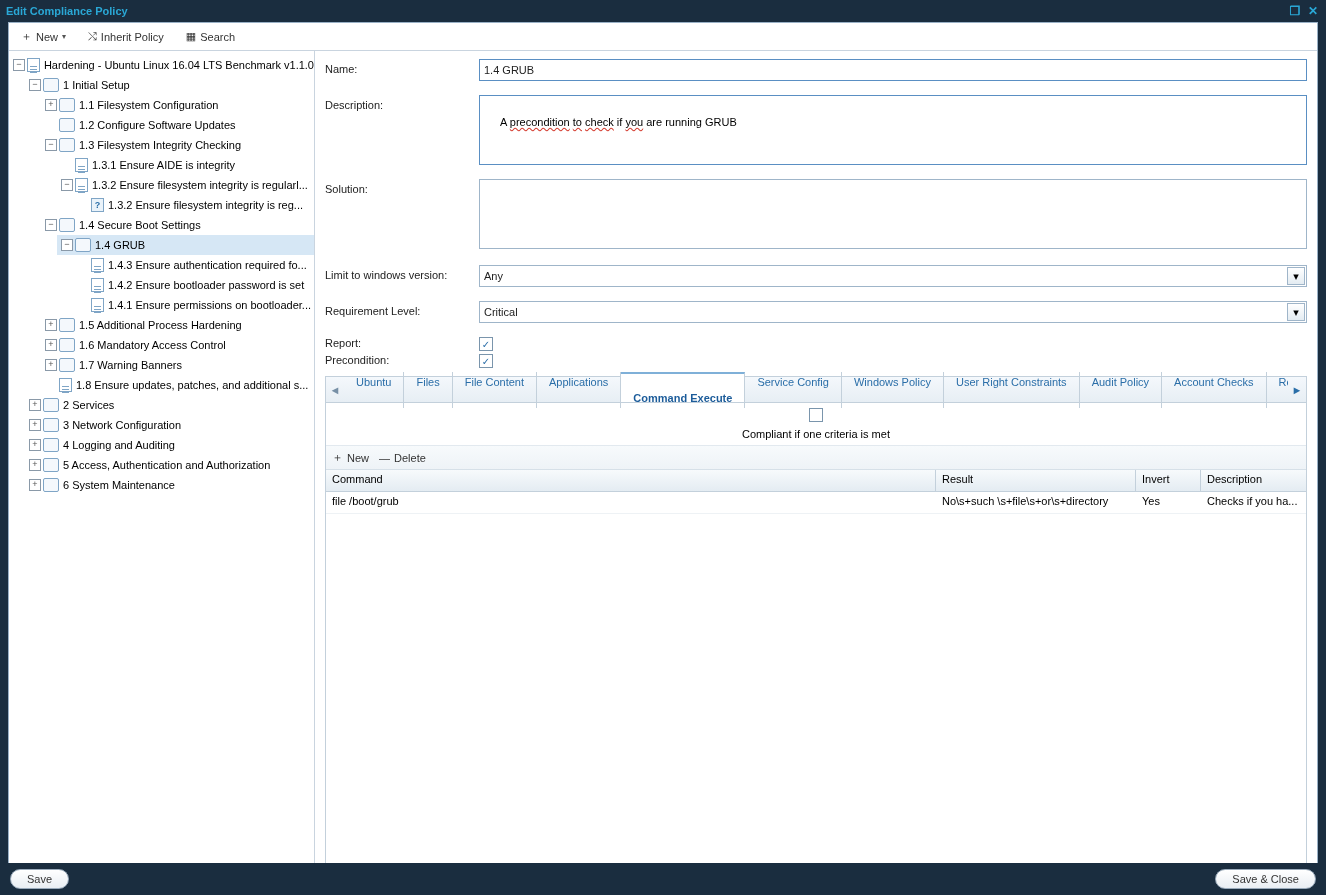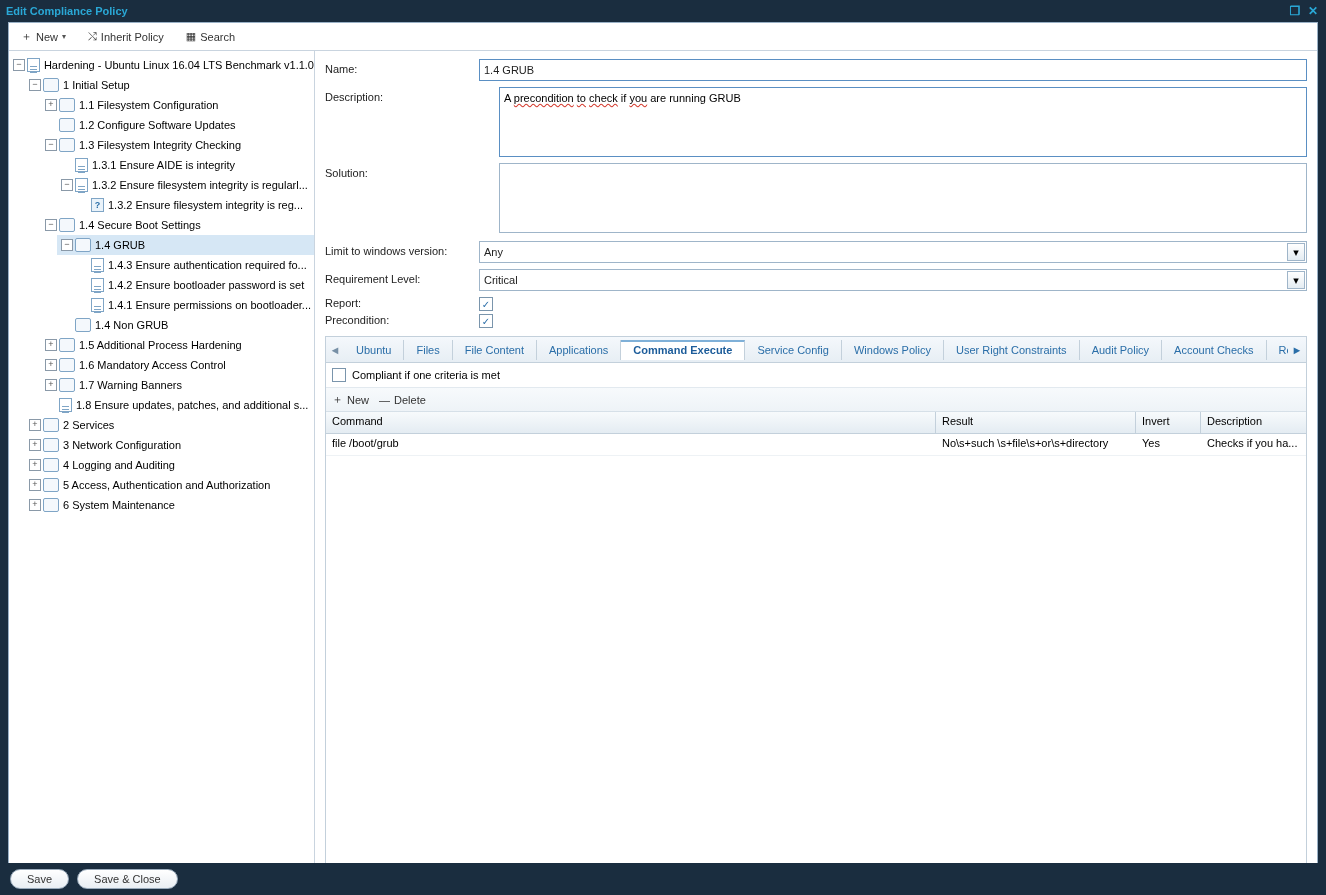--- a/index.html
+++ b/index.html
@@ -12,60 +12,60 @@
 
 .window { position:absolute; top:22px; left:8px; right:8px; bottom:8px; background:#fff; border:1px solid #9ab1c6; display:flex; flex-direction:column; }
 .topbar { height:28px; border-bottom:1px solid #c9d4df; display:flex; align-items:center; padding:0 6px; gap:10px; }
 .tbtn { display:flex; align-items:center; gap:4px; padding:2px 6px; cursor:pointer; color:#333; }
 .tbtn .caret { font-size:8px; color:#555; }
 
 .content { flex:1; display:flex; min-height:0; }
 .sidebar { width:306px; border-right:1px solid #c9d4df; overflow:auto; padding-top:4px; }
 .main { flex:1; padding:8px 10px 0 10px; display:flex; flex-direction:column; min-width:0; }
 
-.footer { height:32px; border-top:0; display:flex; align-items:center; justify-content:flex-start; padding:0 10px; gap:8px; background:#1a2d3f; position:absolute; left:0; right:0; bottom:0; }
+.footer { height:32px; border-top:0; display:flex; align-items:center; justify-content:space-between; padding:0 10px; gap:8px; background:#1a2d3f; position:absolute; left:0; right:0; bottom:0; }
 .btn { background:linear-gradient(#fff,#e9eef3); border:1px solid #99aabb; border-radius:12px; padding:3px 16px; cursor:pointer; color:#333; }
 .node { display:flex; align-items:center; height:20px; padding-left:4px; white-space:nowrap; cursor:pointer; }
 .node.selected { background:#d6e7f5; }
 .tw { width:12px; height:12px; border:1px solid #8a99a8; font-size:9px; line-height:9px; text-align:center; margin-right:2px; color:#555; background:#fff; cursor:pointer; }
 .tw.empty { border:none; background:none; }
 .nicon { width:16px; height:14px; margin-right:4px; display:flex; align-items:center; justify-content:center; }
 .nicon.folder { border:1px solid #7fa5c6; background:#f4f8fc; border-radius:2px; }
 .nicon.folder::after { content:""; position:relative; }
 .nicon.doc { border:1px solid #7fa5c6; background:#fff; width:13px; }
 .nicon.doc::before { content:""; display:block; width:7px; height:1px; background:#7fa5c6; box-shadow:0 3px 0 #7fa5c6, 0 6px 0 #7fa5c6; margin:2px auto 0; }
 .nicon.q { border:1px solid #7fa5c6; background:#eaf3fa; width:13px; color:#2a6ea8; font-weight:bold; font-size:9px; }
 
 
-.row { display:flex; margin-bottom:6px; }
-.row.top { align-items:flex-start;gap:20px; }
+.row { display:flex; margin-bottom:14px; }
+.row.top { align-items:flex-start; }
 .lbl { width:154px; padding-top:4px; color:#222; }
 .fld { flex:1; }
 input.text, select.sel { width:100%; height:22px; border:1px solid #9fb5c9; padding:0 4px; background:#fff; color:#222; }
 input.text.sel-hl { border-color:#5a8fc3; background:#fff; }
 textarea.ta { width:100%; height:70px; border:1px solid #5a8fc3; padding:4px; resize:none; color:#222; }
 textarea.ta.plain { border-color:#9fb5c9; }
 .spell { text-decoration:underline wavy #d43b2e; text-decoration-skip-ink:none; }
 
 .gridhead { display:flex; background:linear-gradient(#f7fafc,#e4ecf2); border:1px solid #c3d0db; border-bottom:1px solid #c3d0db; height:22px; }
 .gridhead .gh { padding:3px 6px; border-right:1px solid #c3d0db; color:#222; }
 .gridbody { border:1px solid #c3d0db; border-top:none; height:72px; background:#fff; }
 
 .cbx { width:14px; height:14px; border:1px solid #7a95ac; background:#fff; display:inline-flex; align-items:center; justify-content:center; cursor:pointer; }
 .cbx.ck::after { content:"✓"; font-size:10px; color:#2a6ea8; }
 
 
 .tabsrow { margin-top:2px; border:1px solid #c3d0db; border-bottom:0; background:linear-gradient(#f4f8fc,#e7eef4); display:flex; align-items:center; height:26px; }
 .tabsrow .navarr { width:18px; text-align:center; color:#7790a6; cursor:pointer; }
 .tabs { flex:1; display:flex; overflow:hidden; }
 .tab { padding:4px 12px; border-right:1px solid #c3d0db; color:#2a6ea8; cursor:pointer; white-space:nowrap; }
-.tab.active { background:#fff; font-weight:bold; color:#1c5c9a; border-top:2px solid #7fb0d8; padding-top:2px; }
+.tab.active { background:#fff; font-weight:bold; color:#1c5c9a; border-top:2px solid #7fb0d8; padding-top:18px; }
 
 .panel { border:1px solid #c3d0db; border-top:1px solid #c3d0db; flex:1; display:flex; flex-direction:column; min-height:0; margin-bottom:8px; }
-.crit { display:flex; align-items:center; gap:6px; padding:5px 6px; border-bottom:1px solid #e2e9ef; }
+.crit { display:flex; align-items:center; gap:6px; padding:5px 6px; border-bottom:1px solid #e2e9ef;flex-direction:column; }
 .mini-tb { display:flex; align-items:center; gap:10px; padding:4px 6px; background:linear-gradient(#f7fafc,#eef3f7); border-bottom:1px solid #d6e0e8; }
 .mini-tb .mb { display:flex; align-items:center; gap:4px; cursor:pointer; color:#333; }
 
 .cmdgrid { flex:1; display:flex; flex-direction:column; }
 .cmdgrid .gh2 { display:flex; background:linear-gradient(#f7fafc,#e4ecf2); border-bottom:1px solid #c3d0db; height:22px; }
 .cmdgrid .gh2 div { padding:3px 6px; border-right:1px solid #c3d0db; }
 .cmdgrid .grw { display:flex; height:22px; border-bottom:1px solid #eef2f5; }
 .cmdgrid .grw div { padding:3px 6px; white-space:nowrap; overflow:hidden; text-overflow:ellipsis; }
 
 </style>
@@ -166,25 +166,20 @@
                   <span class="tw empty"></span>
                   <span class="nicon doc"></span>
                   <span>1.4.2 Ensure bootloader password is set</span>
                 </div>
               <div class="node">
                   <span class="tw empty"></span>
                   <span class="nicon doc"></span>
                   <span>1.4.1 Ensure permissions on bootloader...</span>
                 </div>
             </div>
-            <div class="node">
-                <span class="tw empty"></span>
-                <span class="nicon folder"></span>
-                <span>1.4 Non GRUB</span>
-              </div>
           </div>
           <div class="node">
               <span class="tw">+</span>
               <span class="nicon folder"></span>
               <span>1.5 Additional Process Hardening</span>
             </div>
           <div class="node">
               <span class="tw">+</span>
               <span class="nicon folder"></span>
               <span>1.6 Mandatory Access Control</span>
@@ -230,21 +225,21 @@
 
     <div class="main">
       <div class="row">
           <div class="lbl">Name:</div>
         <div class="fld"><input class="text sel-hl" value="1.4 GRUB" style=""></div>
         </div>
 
       <div class="row top">
           <div class="lbl">Description:</div>
         <div class="fld">
-          <div class="ta" style="border: 1px solid rgb(90, 143, 195); height: 70px; padding: 4px; white-space: normal;" contenteditable="true">
+          <div class="ta" style="border: 1px solid rgb(90, 143, 195); height: 70px; padding: 20px; white-space: normal;" contenteditable="true">
             <span>A </span><span class="spell">precondition</span><span> </span><span class="spell">to</span><span> </span><span class="spell">check</span><span> if </span><span class="spell">you</span><span> are running GRUB</span>
           </div>
         </div>
         </div>
 
       <div class="row top">
           <div class="lbl">Solution:</div>
         <div class="fld"><textarea class="ta plain" style=""></textarea></div>
         </div>
 

